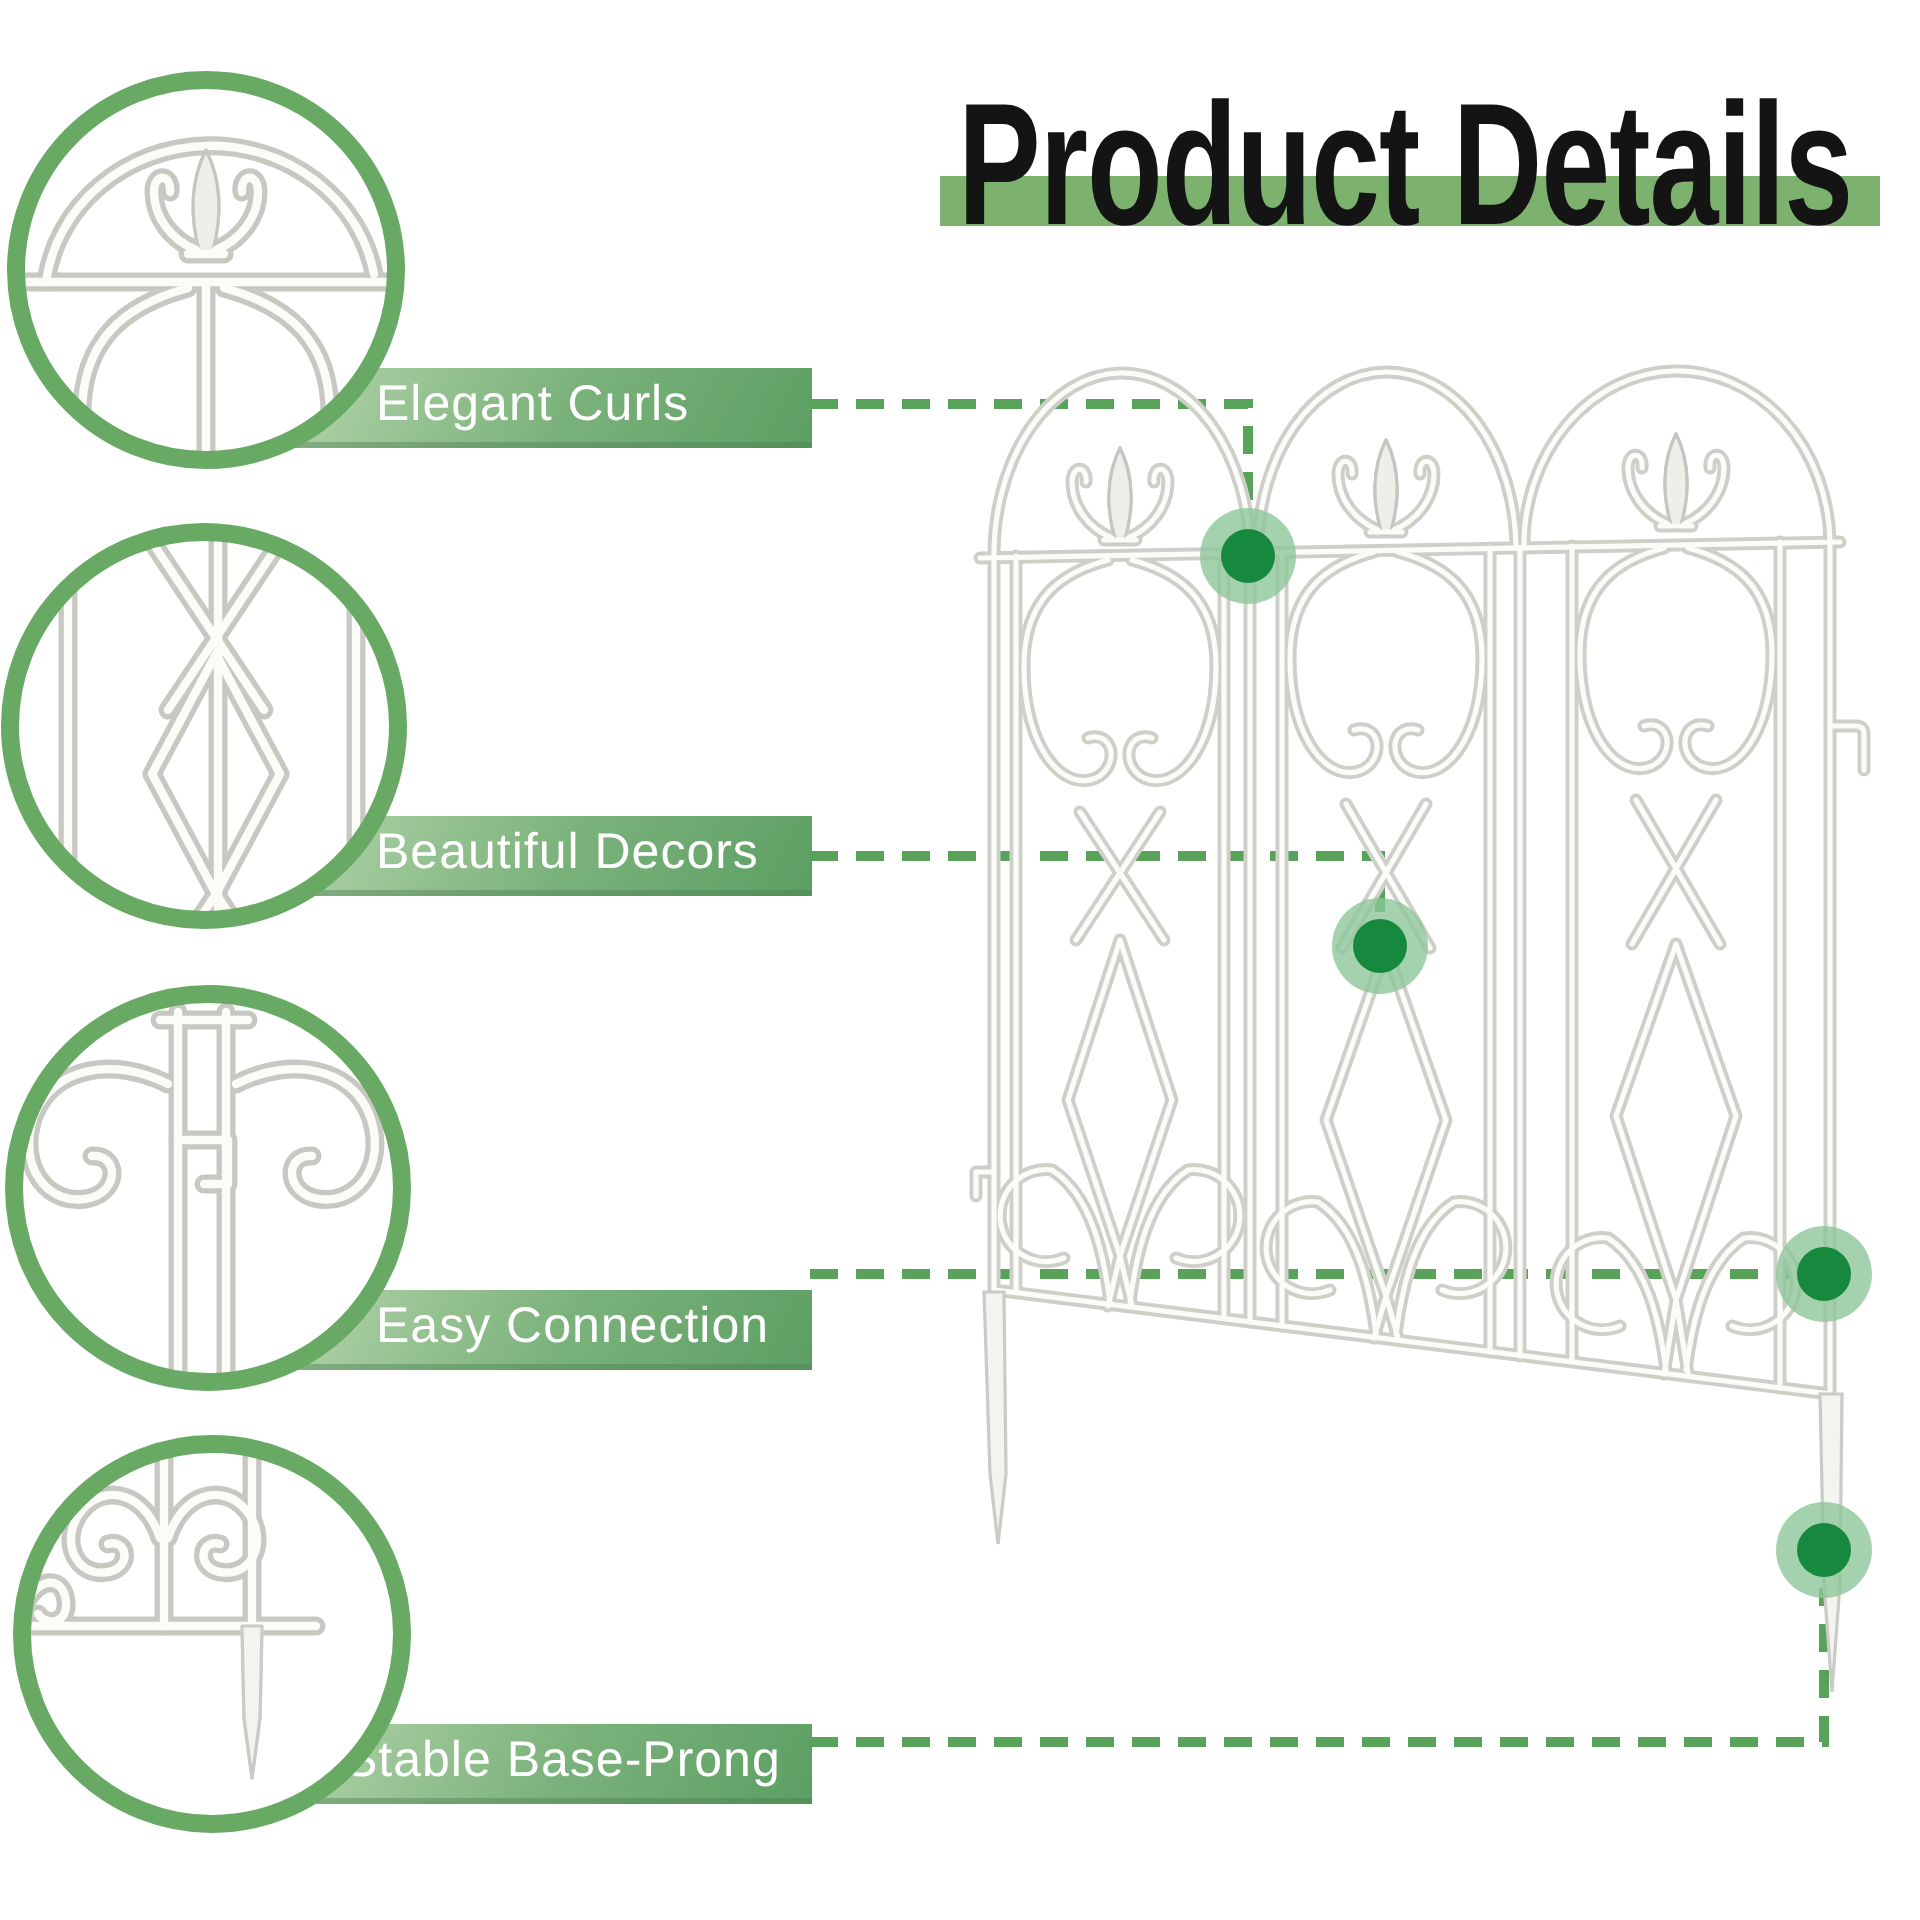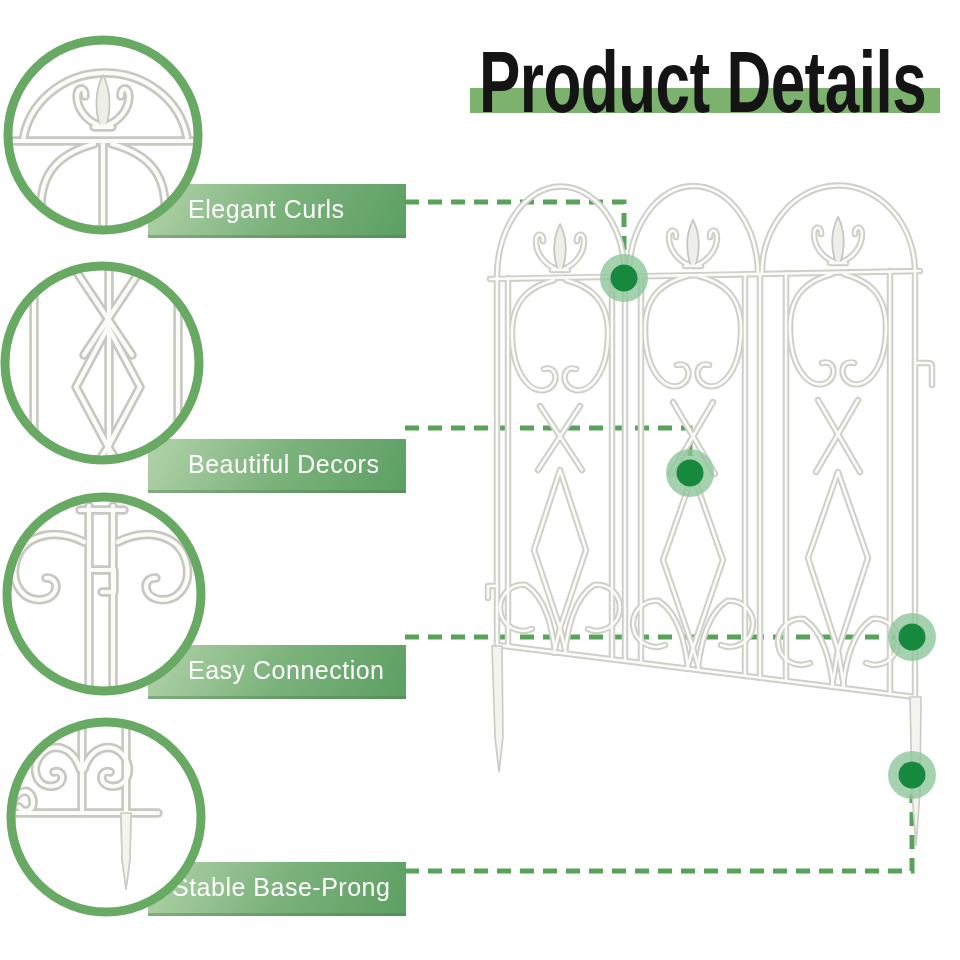--- a/index.html
+++ b/index.html
@@ -1,25 +1,25 @@
 <!DOCTYPE html>
 <html><head>
 <meta charset="utf-8">
 <style>
   html,body{margin:0;padding:0;background:#ffffff;}
   #stage{position:relative;width:960px;height:960px;background:#ffffff;overflow:hidden;
          font-family:"Liberation Sans",sans-serif;}
   
-  .feature-bar{position:absolute;left:148px;width:258px;height:54px;
+  .feature-bar{position:absolute;left:148px;width:258px;height:40px;
     background:linear-gradient(118deg,#b2d3aa 0%,#7bb27b 52%,#5c9f63 100%);
     border-bottom:3px solid rgba(70,125,78,.45);
     display:flex;align-items:center;box-sizing:border-box;padding-left:40px;}
   .feature-bar span{color:#ffffff;font-size:25px;letter-spacing:.5px;white-space:nowrap;}
   #bar-elegant{top:184px;}
-  #bar-decors{top:408px;margin-top:31px;}
+  #bar-decors{top:408px;}
   #bar-connection{top:645px;align-items:center;}
   #bar-prong{top:862px;padding-left:24px;}
   
   svg#art{position:absolute;left:0;top:0;}
   use.to{stroke:#cfcfc9;stroke-width:6.5;fill:none;stroke-linecap:round;stroke-linejoin:round;}
   use.ti{stroke:#fbfbf8;stroke-width:2.6;fill:none;stroke-linecap:round;stroke-linejoin:round;}
   use.to2{stroke:#c8c8c2;stroke-width:9.5;fill:none;stroke-linecap:round;stroke-linejoin:round;}
   use.ti2{stroke:#fbfbf8;stroke-width:4.2;fill:none;stroke-linecap:round;stroke-linejoin:round;}
   .blade{fill:#efefe9;stroke:#c6c6c0;stroke-width:1.6;}
   .prong{fill:#f3f3ef;stroke:#cbcbc5;stroke-width:1.6;}

